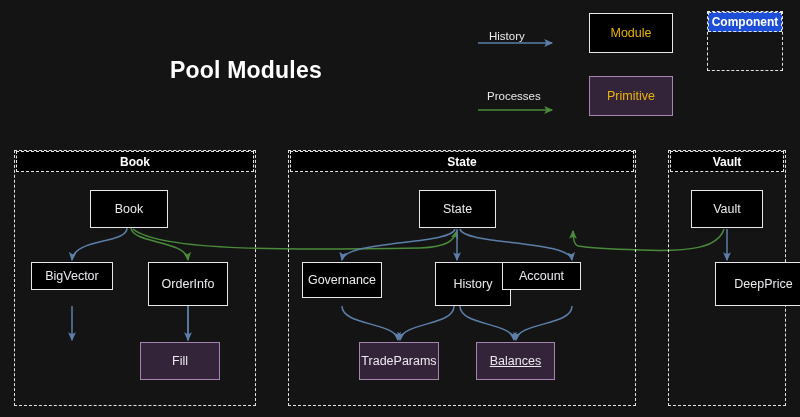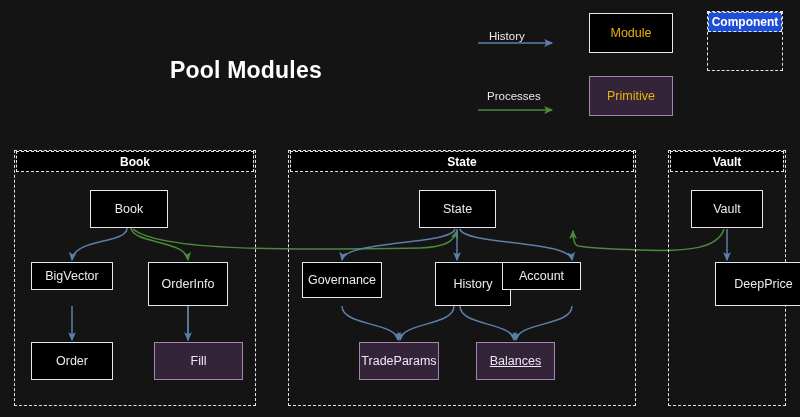--- a/index.html
+++ b/index.html
@@ -117,22 +117,21 @@
 
   <div class="legend-component" style="left:707px;top:11px;width:76px;height:60px;"></div>
   <div class="legend-component-head" style="left:708px;top:12px;width:74px;height:20px;">Component</div>
 
   <div class="container" style="left:14px;top:150px;width:242px;height:256px;"></div>
   <div class="container-head" style="left:16px;top:151px;width:238px;height:21px;">Book</div>
 
   <div class="node module" style="left:90px;top:190px;width:78px;height:38px;">Book</div>
   <div class="node module" style="left:31px;top:262px;width:82px;height:28px;">BigVector</div>
   <div class="node module" style="left:148px;top:262px;width:80px;height:44px;">OrderInfo</div>
-  <div class="node module" style="left:31px;top:342px;width:82px;height:38px;">Order</div>
-  <div class="node primitive" style="left:154px;top:342px;width:89px;height:38px;">Fill</div>
+  <div class="node primitive" style="left:140px;top:342px;width:80px;height:38px;">Fill</div>
 
   <div class="container" style="left:288px;top:150px;width:348px;height:256px;"></div>
   <div class="container-head" style="left:290px;top:151px;width:344px;height:21px;">State</div>
 
   <div class="node module" style="left:419px;top:190px;width:77px;height:38px;">State</div>
   <div class="node module" style="left:302px;top:262px;width:80px;height:36px;">Governance</div>
   <div class="node module" style="left:418px;top:262px;width:76px;height:44px;margin-left:17px;">History</div>
   <div class="node module" style="left:502px;top:262px;width:79px;height:28px;">Account</div>
   <div class="node primitive" style="left:359px;top:342px;width:80px;height:38px;">TradeParams</div>
   <div class="node primitive" style="left:476px;top:342px;width:79px;height:38px;text-decoration:underline;">Balances</div>

